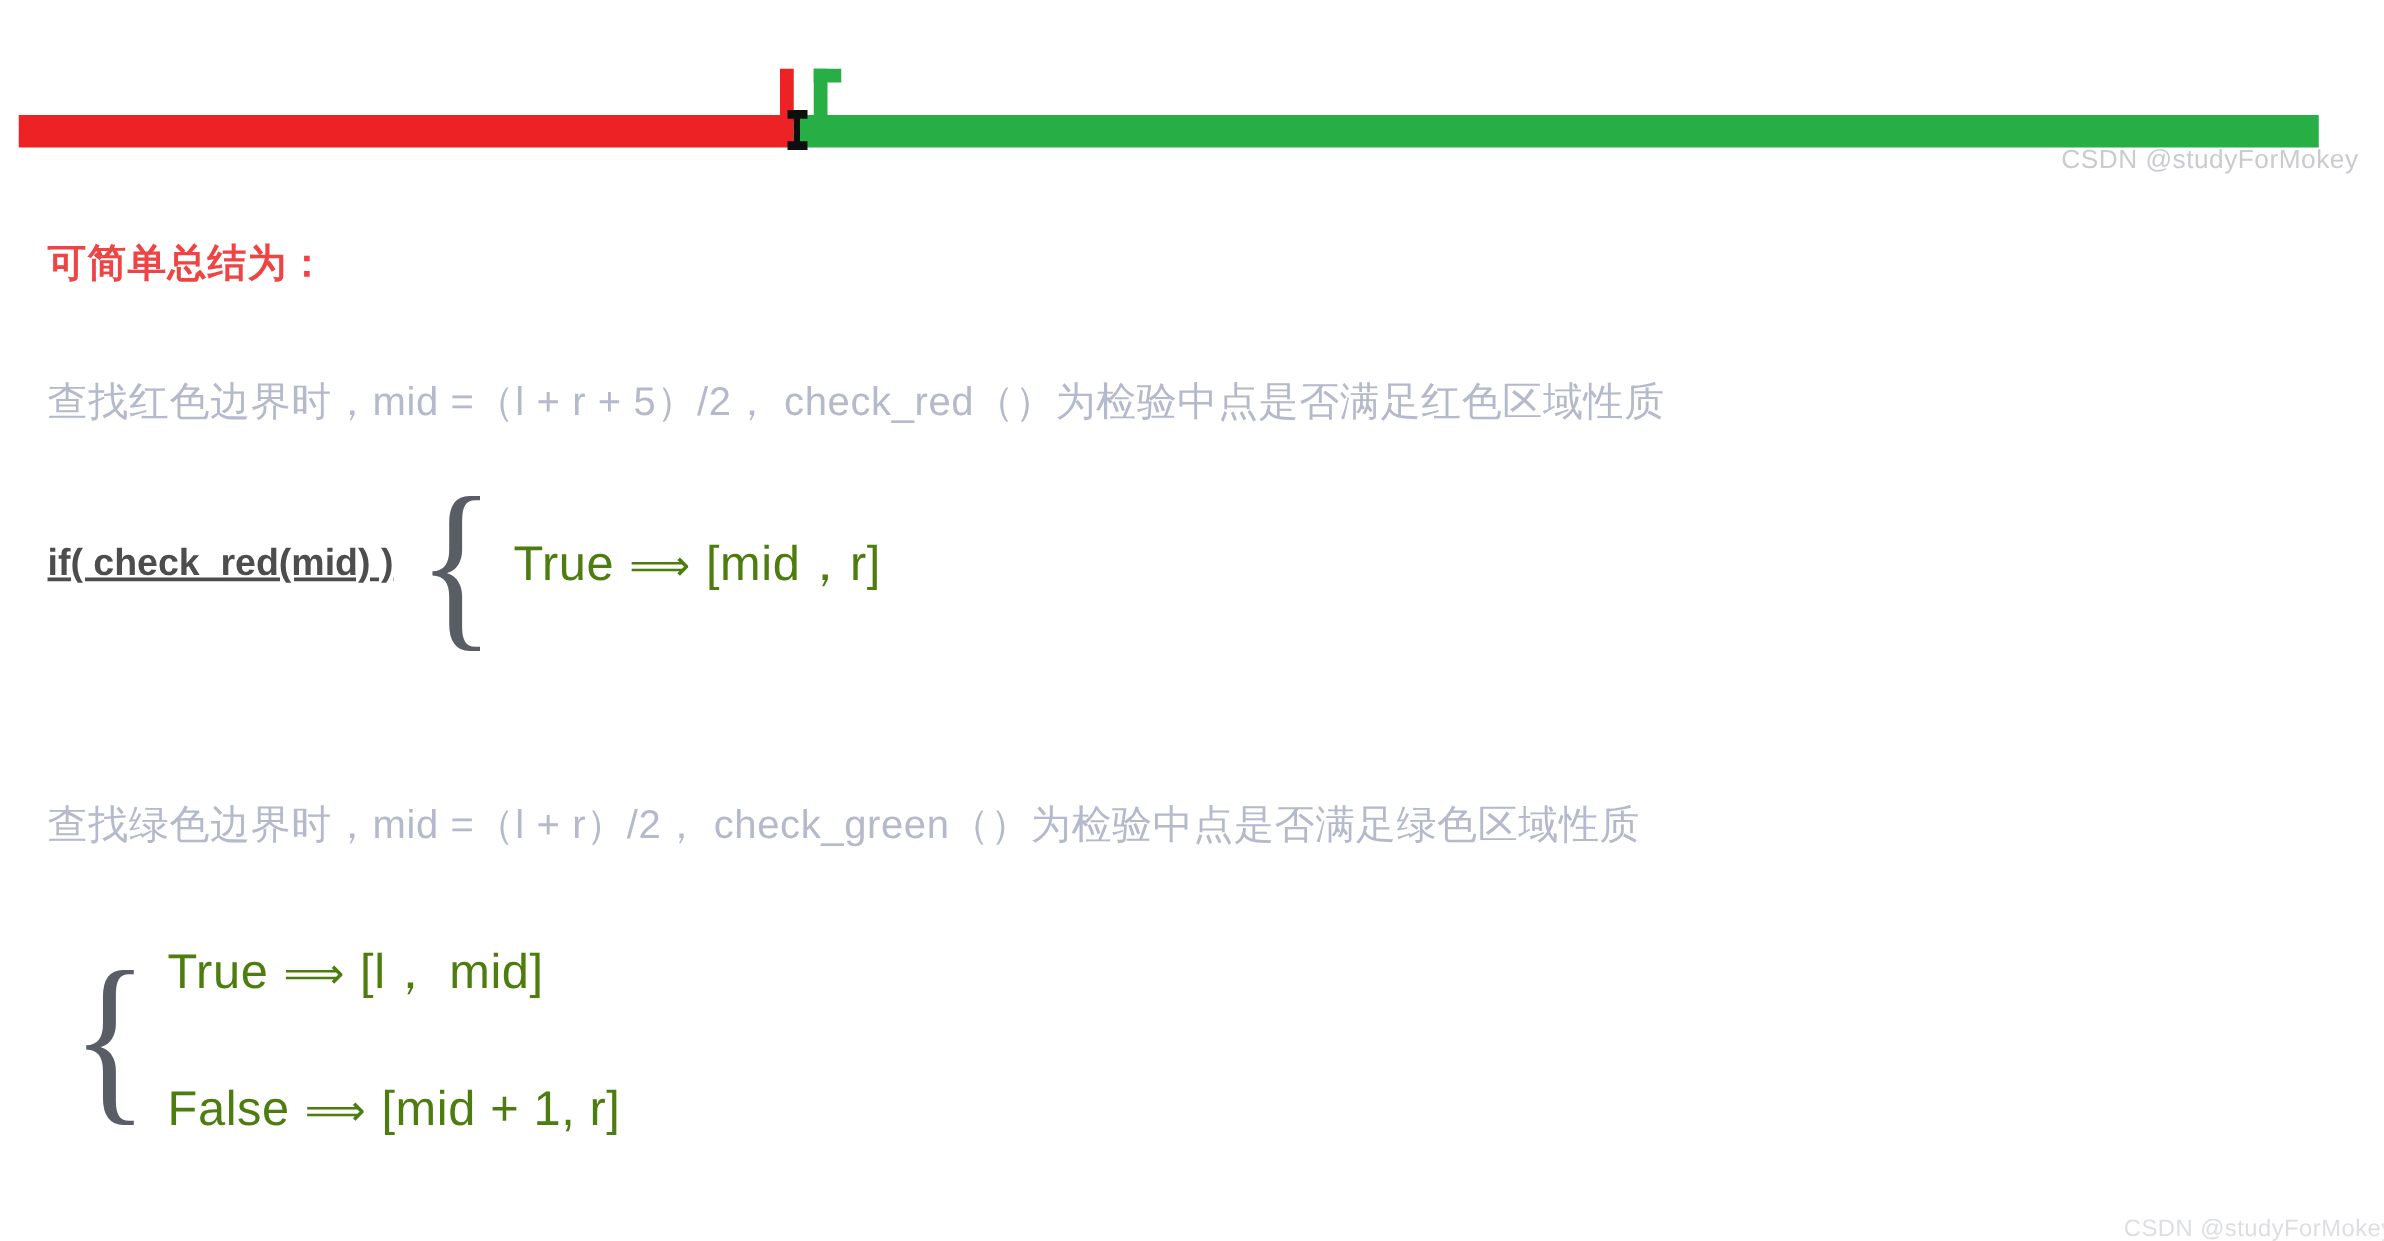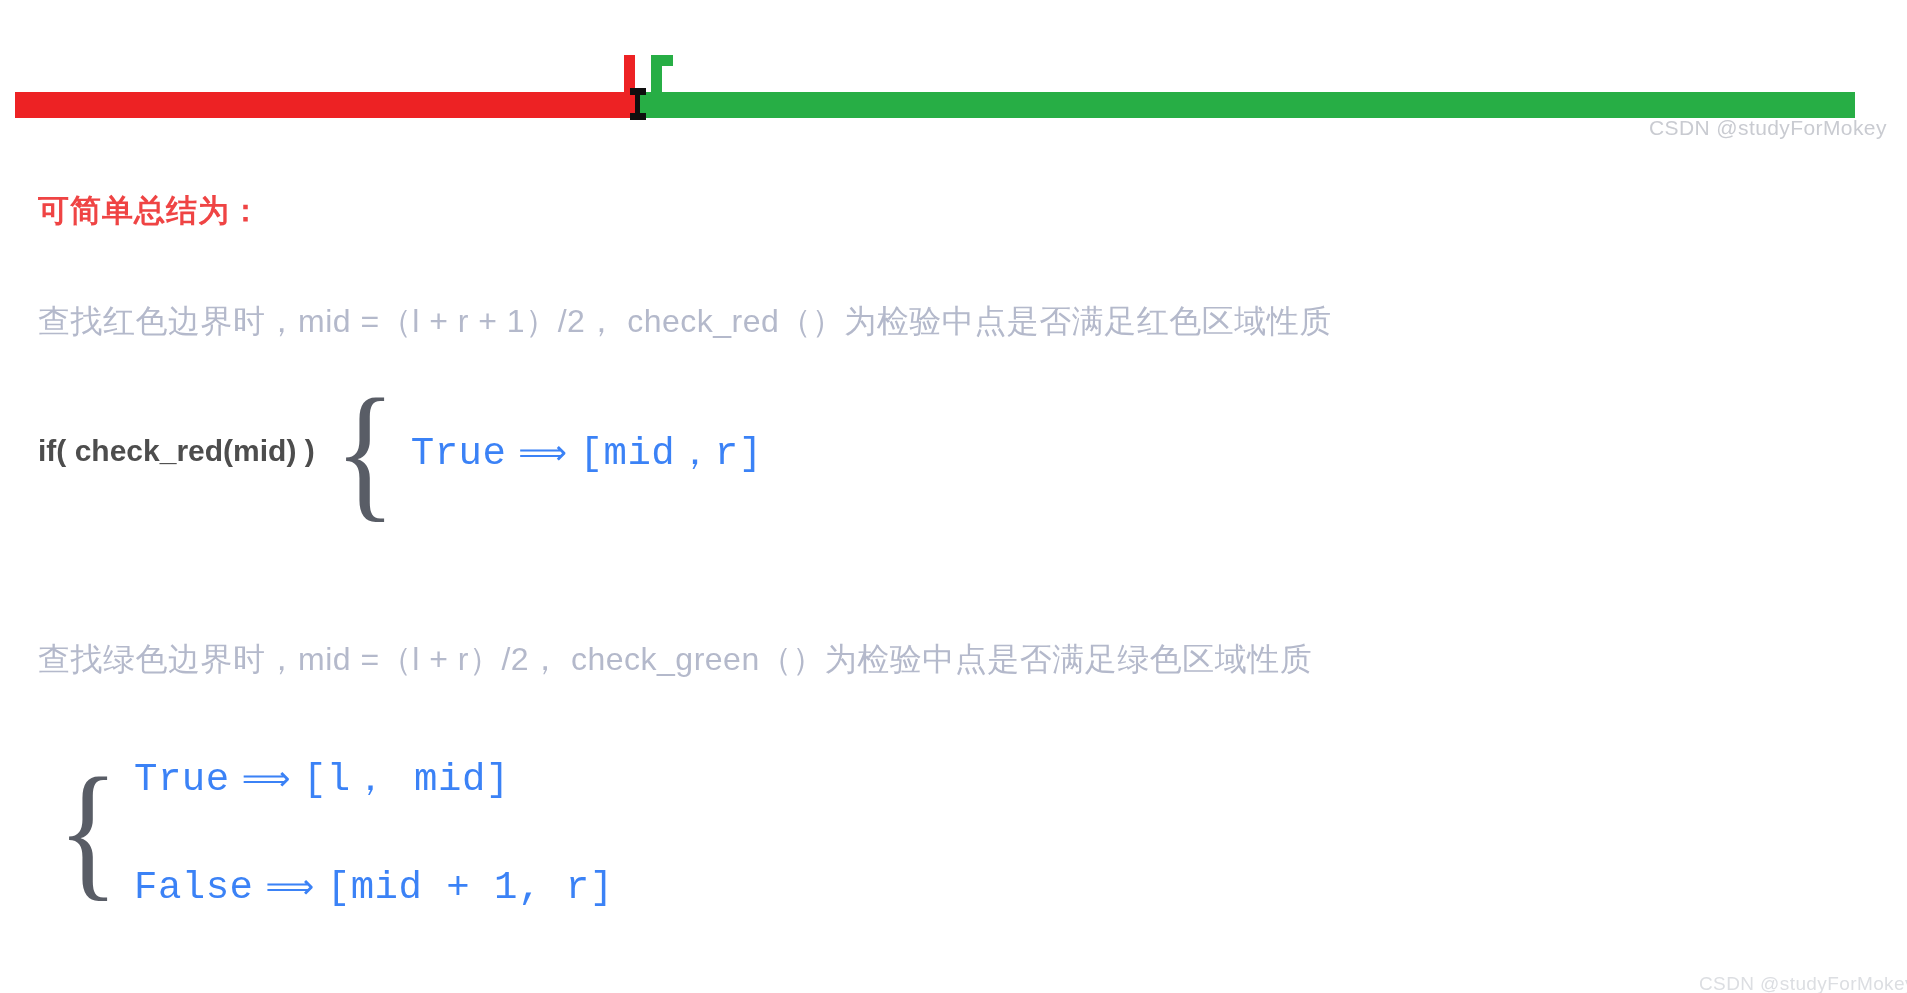--- a/index.html
+++ b/index.html
@@ -144,41 +144,42 @@
   }
   #formula-red { left: 38px; top: 245px; }
   #formula-green { left: 38px; top: 610px; }
 
   .formula-label {
     font-size: 30px;
     font-weight: bold;
     color: #4d4d4d;
     white-space: nowrap;
     font-family: "Liberation Sans", "DejaVu Sans", sans-serif;
+    text-decoration: underline;
   }
   .brace {
     font-size: 150px;
     line-height: 0.88;
     color: #595d66;
     font-family: "Liberation Serif", "DejaVu Serif", serif;
     font-weight: 300;
     margin: 0 10px 0 14px;
     transform: scaleX(0.85);
     display: inline-block;
   }
   .branches {
     display: flex;
     flex-direction: column;
     justify-content: center;
     gap: 62px;
   }
   .branch {
-    font-family: Liberation Mono, monospace;
+    font-family: Liberation Sans, sans-serif;
     font-size: 39px;
-    color: #3b82f6;
+    color: #4d7c0f;
     white-space: nowrap;
     letter-spacing: 0.5px;
   }
   .branch .arrow {
     margin: 0 12px;
     font-size: 34px;
   }
 </style>
 </head>
 <body>
@@ -193,21 +194,21 @@
   <div class="marker-stem"></div>
   <div class="marker-bottom"></div>
 </div>
 
 <div class="watermark" id="watermark-top">CSDN @studyForMokey</div>
 
 <div id="content">
 
   <div class="heading">可简单总结为：</div>
 
-  <div class="desc-line" id="desc-red">查找红色边界时，mid =（l + r + 1）/2， check_red（）为检验中点是否满足红色区域性质</div>
+  <div class="desc-line" id="desc-red">查找红色边界时，mid =（l + r + 5）/2， check_red（）为检验中点是否满足红色区域性质</div>
 
   <div class="formula-block" id="formula-red">
     <span class="formula-label">if( check_red(mid) )</span>
     <span class="brace">{</span>
     <span class="branches">
       <span class="branch">
         <span>True</span><span class="arrow">⟹</span><span>[mid，r]</span>
       </span>
     </span>
   </div>

